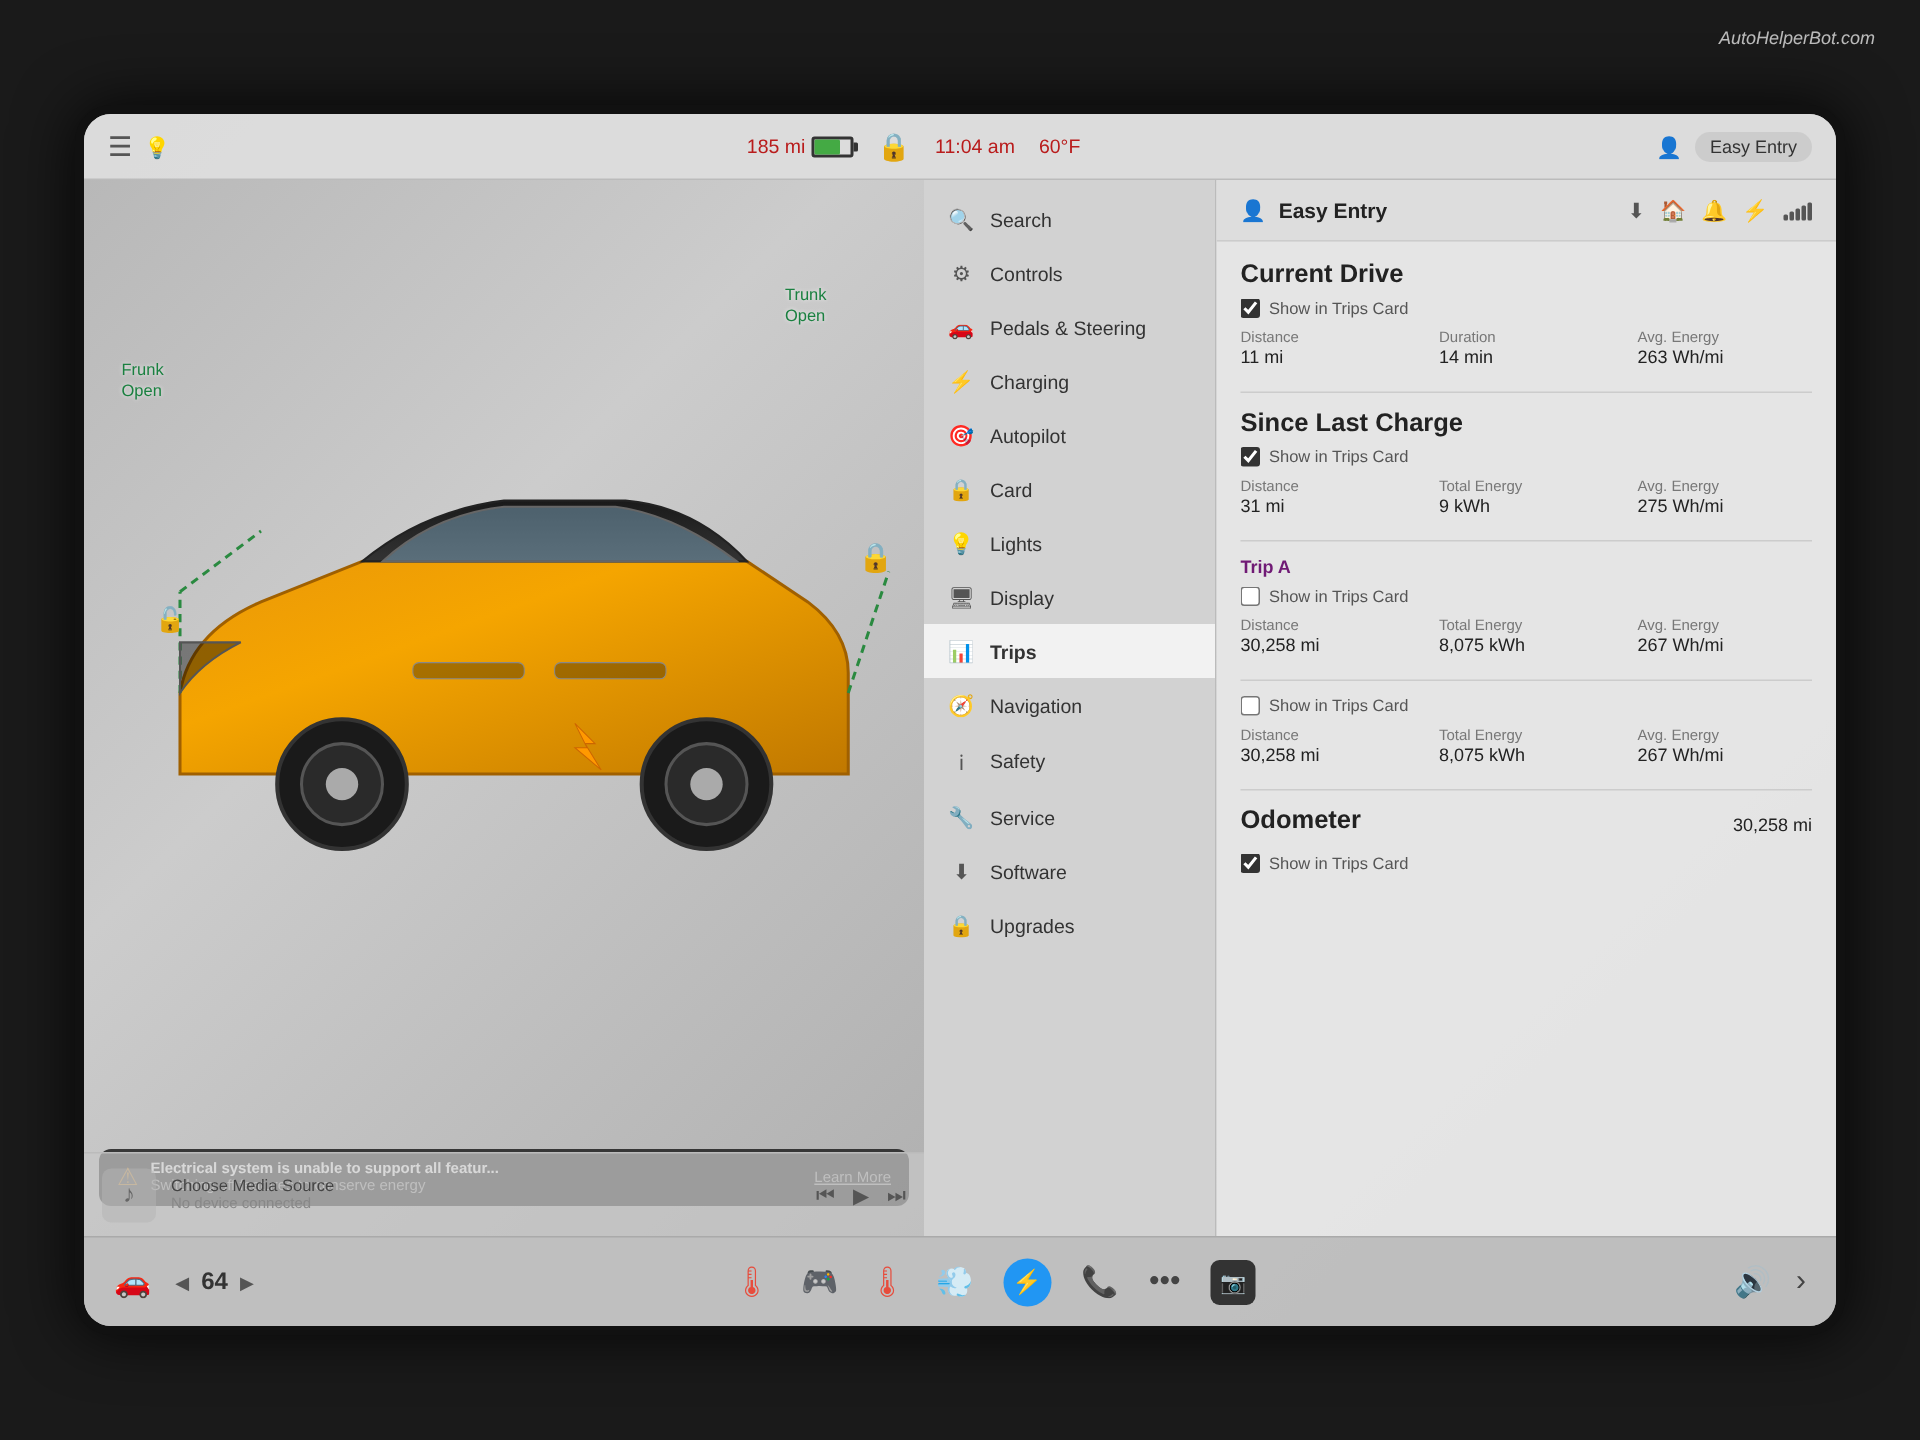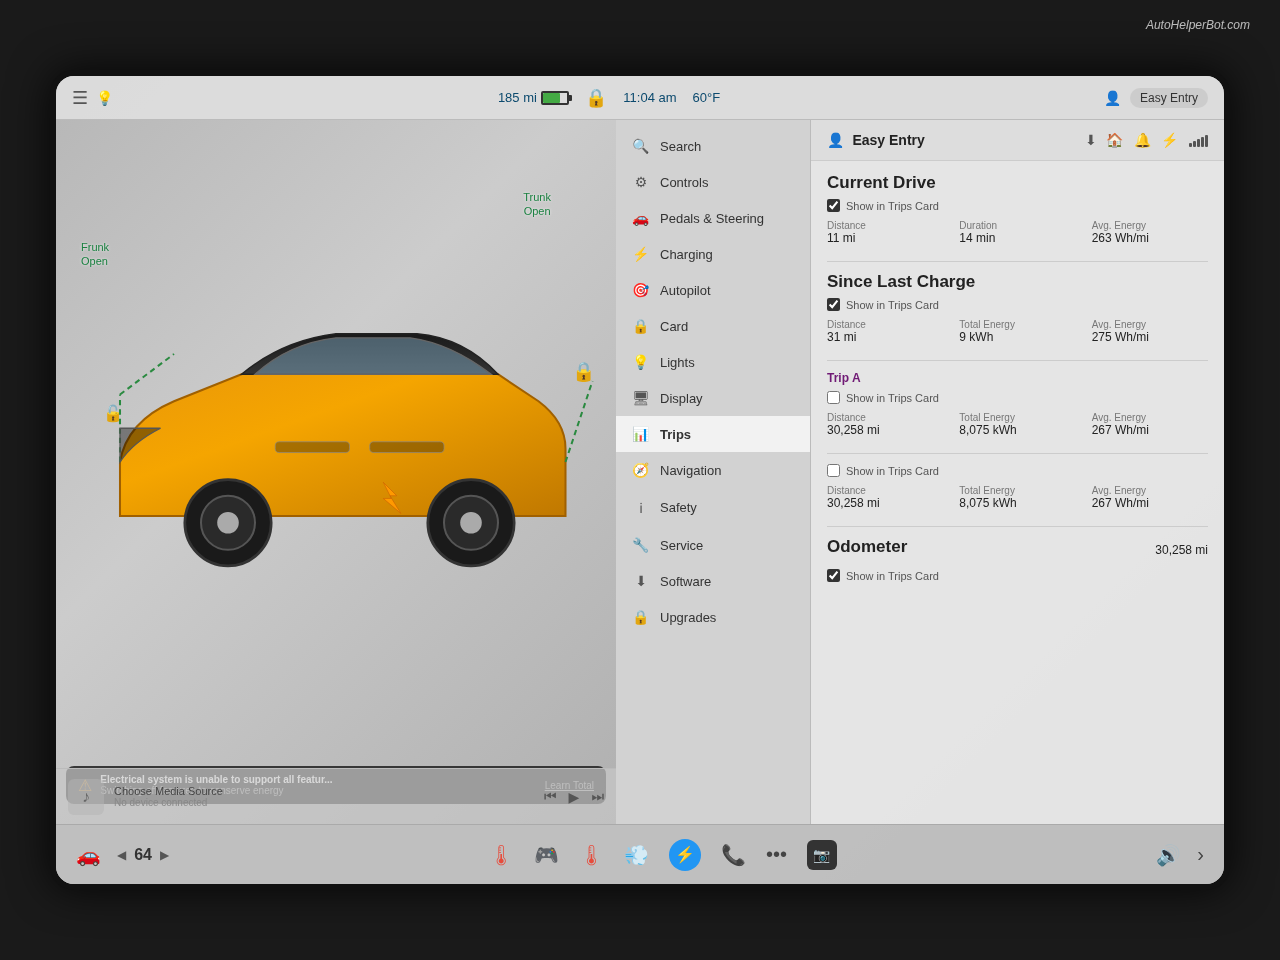--- a/index.html
+++ b/index.html
@@ -63,21 +63,21 @@
       gap: 16px;
       margin: 0 auto;
     }
     .status-right {
       display: flex;
       align-items: center;
       gap: 8px;
     }
     .status-item {
       font-size: 13px;
-      color: #0c4a6e;
+      color: #b91c1c;
       display: flex;
       align-items: center;
       gap: 4px;
     }
     .battery-icon {
       width: 28px;
       height: 14px;
       border: 2px solid #333;
       border-radius: 2px;
       position: relative;
@@ -488,32 +488,32 @@
           <path d="M40,140 Q50,125 70,115 L40,115 Z" fill="rgba(0,0,0,0.4)" stroke="#555" stroke-width="1"></path>
 
           <text x="375" y="78" font-size="14" fill="#555">🔒</text>
 
           <text x="28" y="108" font-size="12" fill="#555">🔓</text>
         </svg>
 
         <div style="position:absolute;top:60px;left:15px;">
           <div style="font-size:11px;color:#1a8040;font-weight:500;line-height:1.3;text-shadow:0 0 3px rgba(255,255,255,0.8);">Frunk<br>Open</div>
         </div>
-        <div style="position:absolute;top:10px;right:55px;text-align:center;">
+        <div style="position:absolute;top:10px;right:55px;">
           <div style="font-size:11px;color:#1a8040;font-weight:500;line-height:1.3;text-shadow:0 0 3px rgba(255,255,255,0.8);">Trunk<br>Open</div>
         </div>
       </div>
 
       <div class="alert-banner">
         <span class="alert-icon">⚠</span>
         <div class="alert-text">
           <div class="alert-title">Electrical system is unable to support all featur...</div>
           <div class="alert-subtitle">Switching off features to conserve energy</div>
         </div>
-        <span class="alert-learn">Learn Total</span>
+        <span class="alert-learn">Learn More</span>
       </div>
 
       <div class="media-bar">
         <div class="media-icon">♪</div>
         <div class="media-info">
           <div class="media-title">Choose Media Source</div>
           <div class="media-subtitle">No device connected</div>
         </div>
         <div class="media-controls">
           <span class="media-btn">⏮</span>

